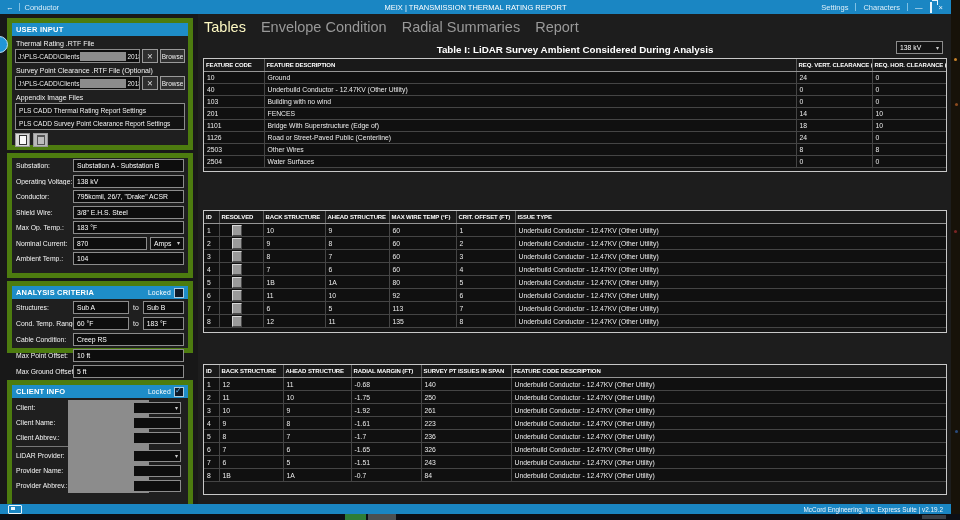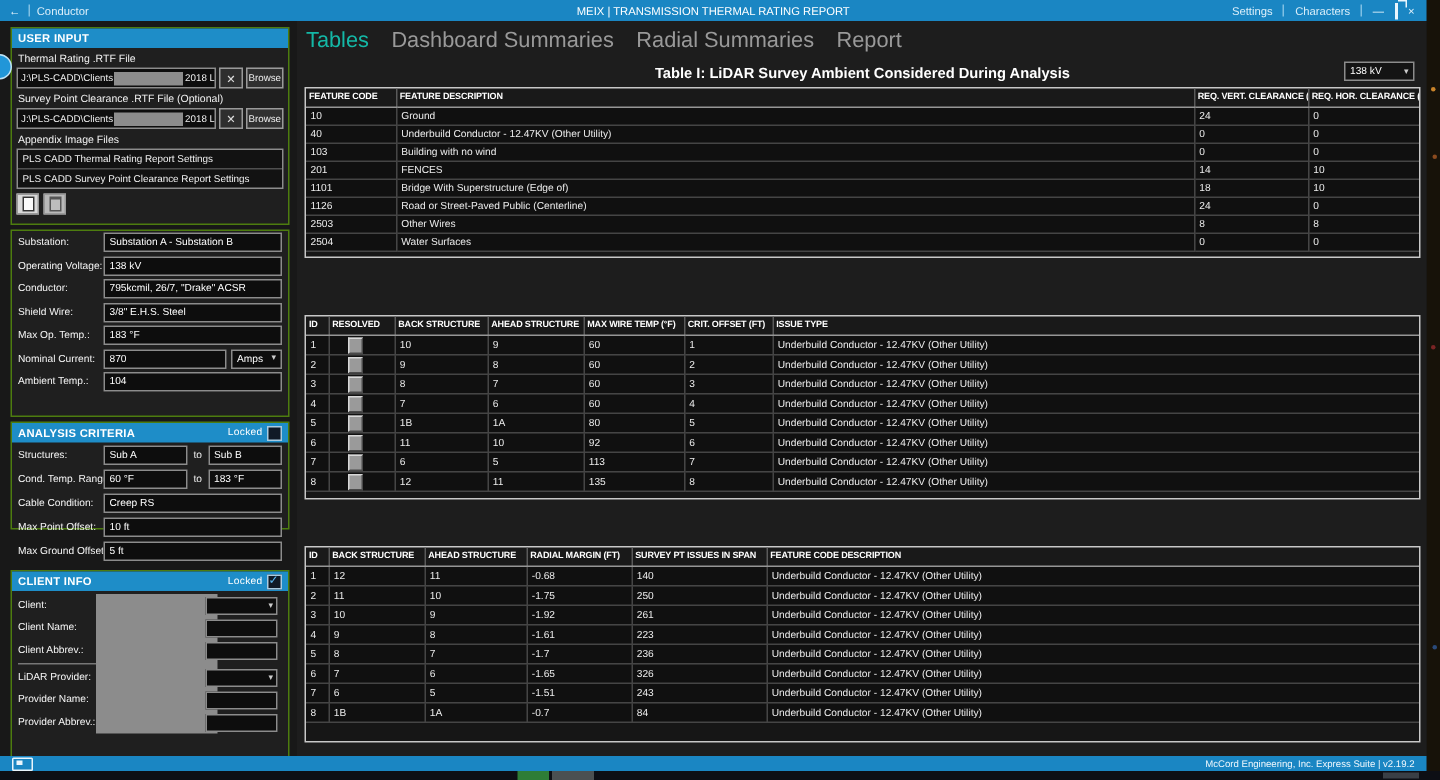--- a/index.html
+++ b/index.html
@@ -16,21 +16,21 @@
   .tb-sep{width:1px;height:8px;background:#7fc0e4}
   .tb-title{position:absolute;left:0;right:0;text-align:center;font-size:7.5px;color:#fff}
   .tb-right{margin-left:auto;display:flex;align-items:center;gap:7px;padding-right:8px;z-index:2}
   .tb-btn{cursor:default;color:#eaf6fd}
   .max-glyph{width:6px;height:5px;border:1px solid #eaf6fd;position:relative}
   .max-glyph::after{content:"";position:absolute;left:1px;top:-3px;width:5px;height:4px;border:1px solid #eaf6fd;border-bottom:none;border-left:none}
   
   .edge-circle{position:absolute;left:-9px;top:36px;width:15px;height:15px;border-radius:50%;
     background:#2196d8;border:1px solid #bfe2f5;z-index:4}
   
-  .panel{position:absolute;left:7px;width:186px;background:#1f1f1f;border:1px solid #4d7c0f;box-sizing:border-box;z-index:2}
+  .panel{position:absolute;left:7px;width:186px;background:#1f1f1f;border:5px solid #4d7c0f;box-sizing:border-box;z-index:2}
   .panel-header{height:13px;background:#1e8dc8;display:flex;align-items:center;padding:0 4px;
     font-size:7.5px;font-weight:bold;color:#fff;letter-spacing:.2px}
   .locked{margin-left:auto;display:flex;align-items:center;gap:3px;font-size:6.8px;font-weight:normal}
   .lock-box{width:8px;height:8px;background:#101a26;border:1px solid #a9cbe0;position:relative}
   .lock-box.checked::after{content:"✓";color:#5cb9f2;font-size:8px;line-height:8px;position:absolute;left:0px;top:-1px}
   .ui-label{font-size:7px;color:#f2f2f2;margin:4px 4px 2px}
   .filerow{display:flex;align-items:stretch;margin:0 3px;gap:2px;height:14px}
   .filebox{flex:1;display:flex;align-items:center;background:#0d0d0d;border:1px solid #8c8c8c;
     font-size:6.5px;padding:0 2px;overflow:hidden;white-space:nowrap;color:#eee}
   .redact{background:#8c8c8c;height:9px;width:46px;flex-shrink:0;margin:0 1px}
@@ -57,21 +57,21 @@
   .to-label{font-size:6.8px;margin:0 4px;color:#eee}
   .crow{display:flex;align-items:center;height:15px;margin:0 4px;position:relative}
   .clabel{font-size:6.8px;color:#f5f5f5;width:52px;white-space:nowrap}
   .cbox{position:absolute;right:3px;width:42px;height:10px;background:#0d0d0d;border:1px solid #8c8c8c;
     display:flex;align-items:center;justify-content:flex-end;padding:0 2px;z-index:3}
   .client-redact{position:absolute;left:56px;top:15px;width:81px;height:93px;background:#8c8c8c;z-index:2}
   .cdivider{height:1px;background:#777;margin:1px 0 1px 4px;width:52px}
   
   .main-panel{position:absolute;left:198px;top:14px;width:753px;height:490px;background:#1d1d1d;z-index:1}
   .tabs{position:absolute;left:6px;top:5px;display:flex;gap:15px;font-size:14.5px;color:#999}
-  .tab.active{color:#14b8a6}
+  .tab.active{color:#fef9c3}
   .tbl-title{position:absolute;left:5px;width:744px;text-align:center;font-size:9.8px;font-weight:bold;color:#fff}
   .voltage-select{position:absolute;left:698px;top:27px;width:47px;height:13px;background:#141414;
     border:1px solid #8c8c8c;display:flex;align-items:center;justify-content:space-between;
     padding:0 3px;font-size:6.8px;color:#fff;box-sizing:border-box}
   .tbl-wrap{position:absolute;left:5px;width:744px;background:#161616;border:1px solid #c8c8c8;
     box-sizing:border-box;overflow:hidden}
   table{border-collapse:collapse;table-layout:fixed;width:742px}
   th{background:#191919;color:#fff;font-size:6px;font-weight:bold;text-align:left;
     padding:0 2px;height:12px;border-right:1px solid #5a5a5a;border-bottom:1px solid #969696;
     white-space:nowrap;overflow:hidden;letter-spacing:-.1px}
@@ -264,21 +264,21 @@
   </div>
   <div class="crow">
     <span class="clabel">Provider Abbrev.:</span>
     <span class="cbox"></span>
   </div>
 </div>
 
 <div class="main-panel">
   <div class="tabs">
     <span class="tab active">Tables</span>
-    <span class="tab">Dashboard Summaries</span>
+    <span class="tab">Envelope Condition</span>
     <span class="tab">Radial Summaries</span>
     <span class="tab">Report</span>
   </div>
 
   <div class="voltage-select">
     <span>138 kV</span>
     <span class="caret">▾</span>
   </div>
 
   <div class="tbl-title" style="top:30px">Table I: LiDAR Survey Ambient Considered During Analysis</div>

